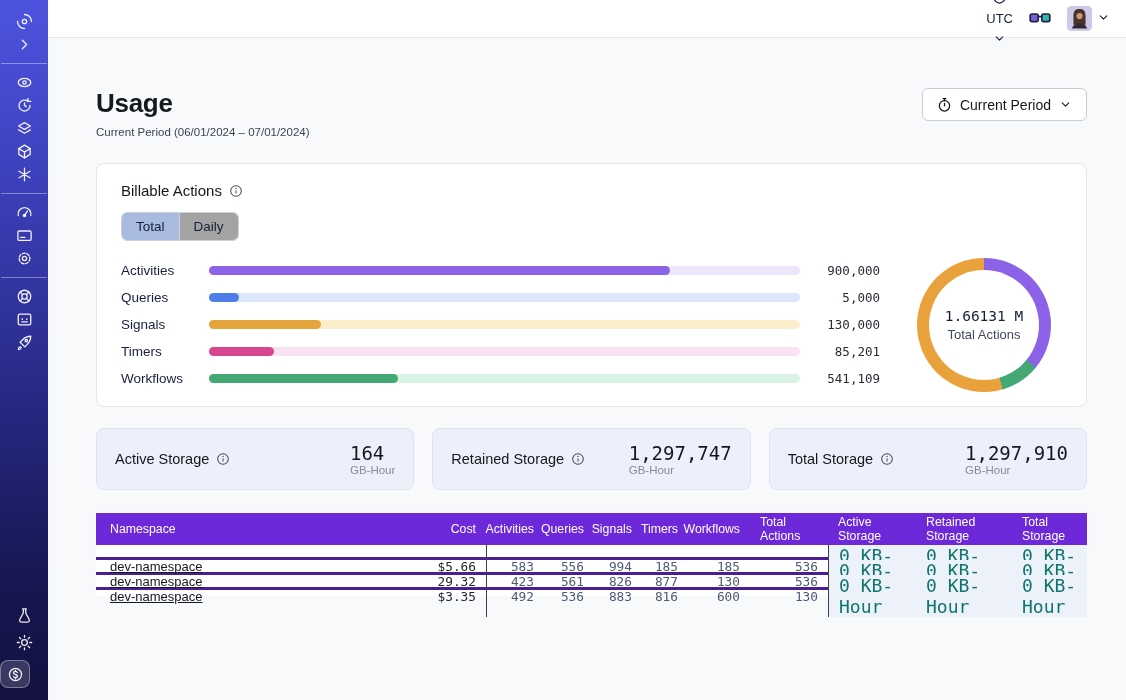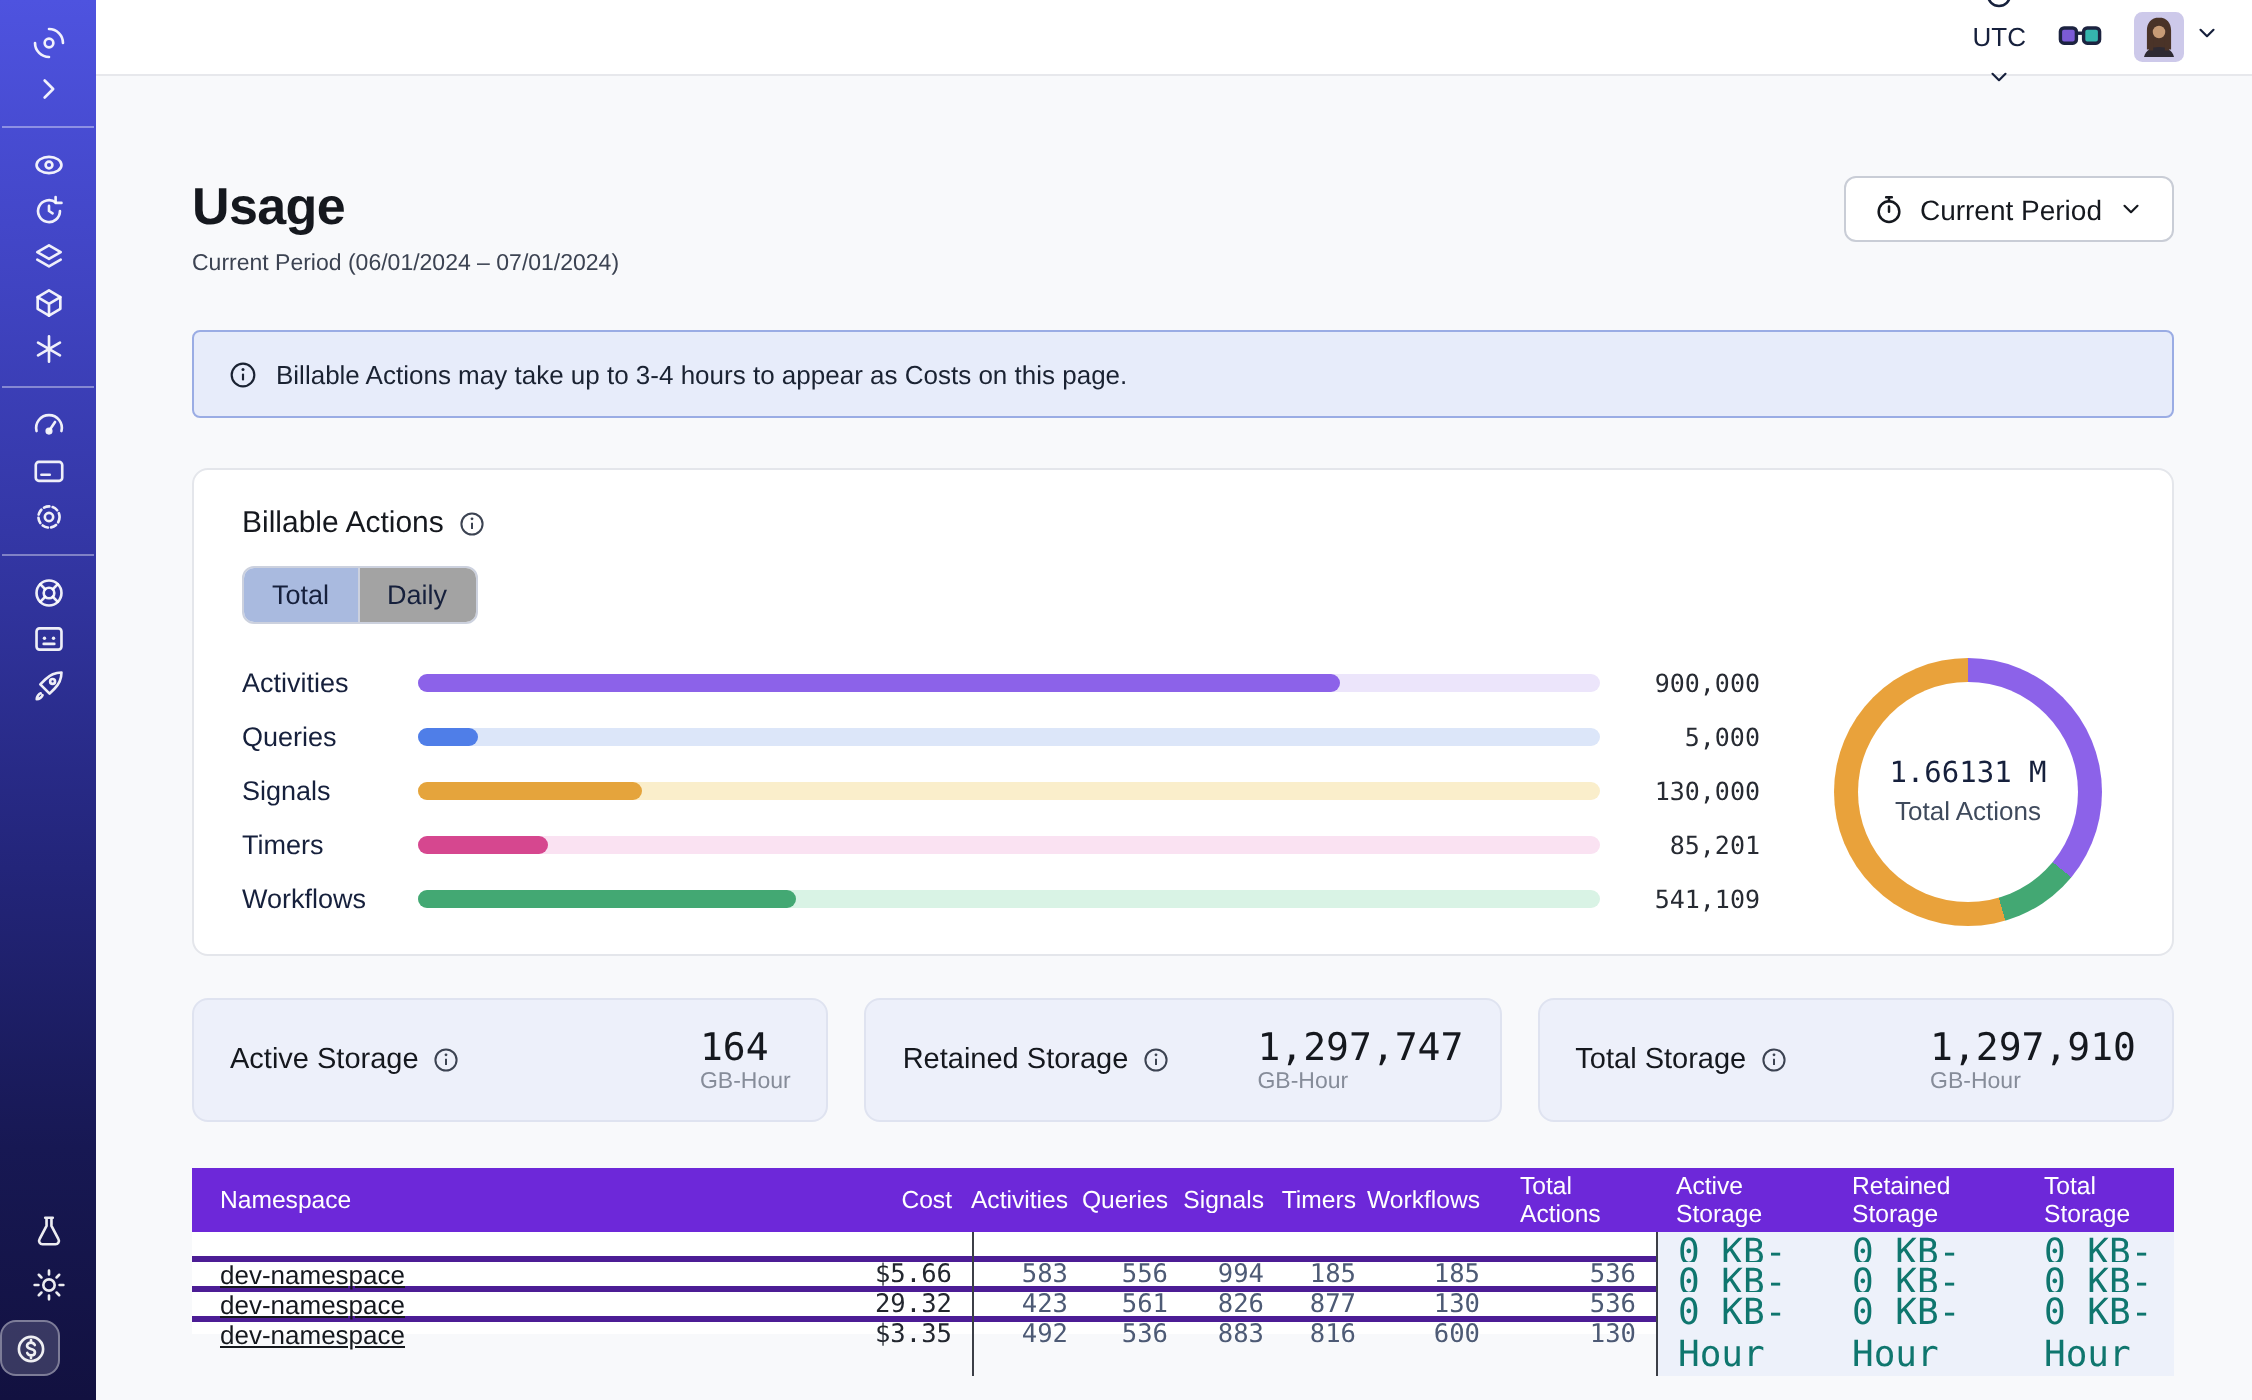--- a/index.html
+++ b/index.html
@@ -255,28 +255,20 @@
           <circle cx="9" cy="10.5" r="6.2"></circle>
           <path d="M7.3 1.8h3.4M9 1.8v2.5M9 10.5V7.4"></path>
         </svg>
       <span>Current Period</span>
       <svg width="13" height="13" viewBox="0 0 18 18">
           <path d="M4.5 6.8 9 11.2l4.5-4.4"></path>
         </svg>
     </button>
   </div>
 
-  <div class="banner">
-    <svg width="15" height="15" viewBox="0 0 18 18">
-        <circle cx="9" cy="9" r="6.8"></circle>
-        <path d="M9 8.2v4"></path>
-        <circle cx="9" cy="5.7" r=".9" fill="#1a2232" stroke="none"></circle>
-      </svg>
-    <span>Billable Actions may take up to 3-4 hours to appear as Costs on this page.</span>
-  </div>
 
   <section class="card billable">
     <div class="billable-title">
       <span>Billable Actions</span>
       <svg width="14" height="14" viewBox="0 0 18 18">
           <circle cx="9" cy="9" r="6.8"></circle>
           <path d="M9 8.2v4"></path>
           <circle cx="9" cy="5.7" r=".9" fill="#3c4352" stroke="none"></circle>
         </svg>
     </div>

